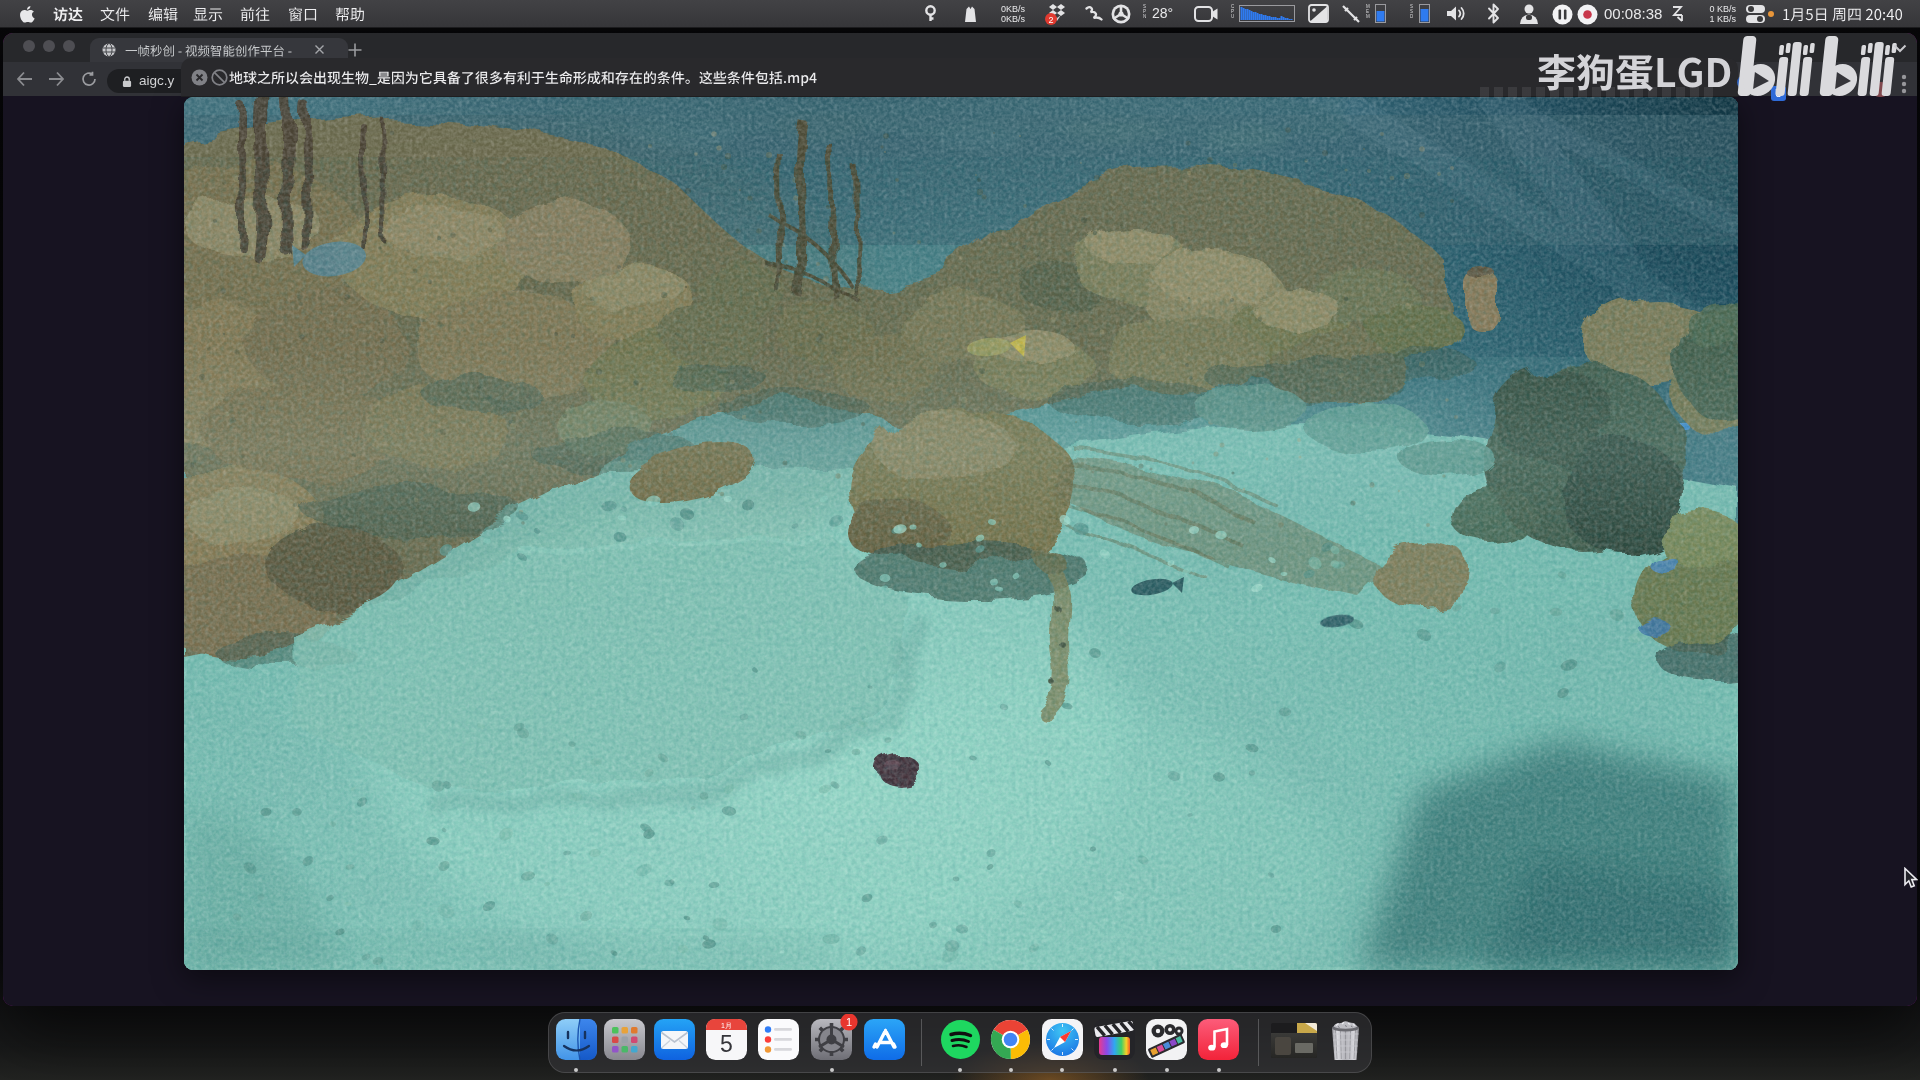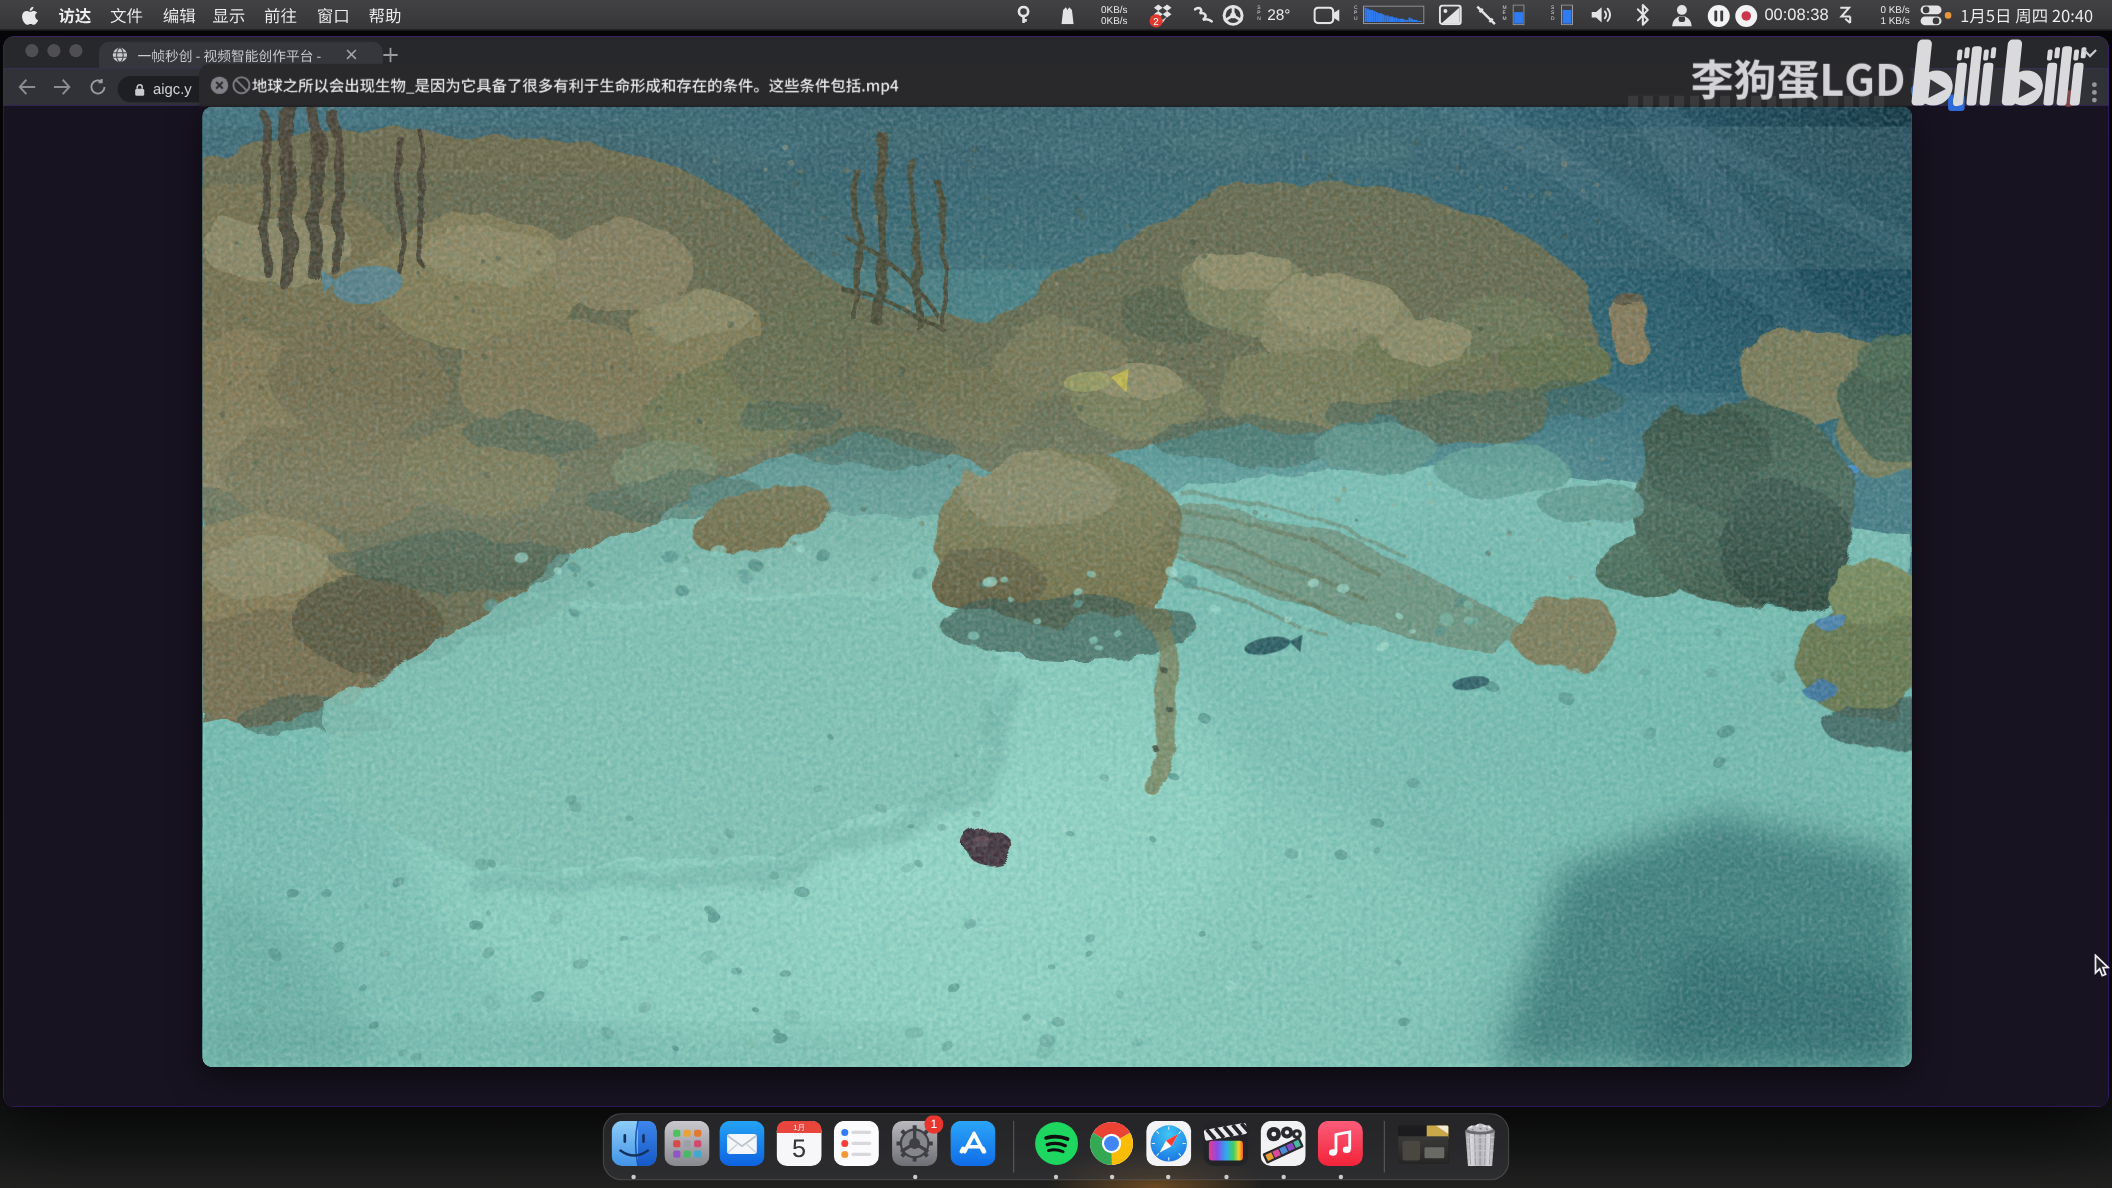--- a/index.html
+++ b/index.html
@@ -1,15 +1,15 @@
 <!DOCTYPE html>
 <html><head><meta charset="utf-8"><style>html,body{margin:0;padding:0;width:1920px;height:1080px;overflow:hidden;background:#000;}*{box-sizing:border-box;font-family:"Liberation Sans",sans-serif;}.abs{position:absolute;}</style></head><body>
 <div class="abs" style="left:0;top:0;width:1920px;height:1080px;background:linear-gradient(#070709 0%,#0b0b0e 88%,#191a1a 97%,#232422 100%)"></div>
 <div class="abs" style="left:950px;top:1040px;width:200px;height:40px;background:radial-gradient(ellipse at 50% 100%,rgba(190,120,40,.5),rgba(190,120,40,0) 70%)"></div>
-<div class="abs" style="left:3px;top:33px;width:1914px;height:973px;border-radius:10px;background:#6d28d9;box-shadow:0 25px 70px rgba(0,0,0,.65);overflow:hidden">
+<div class="abs" style="left:3px;top:33px;width:1914px;height:973px;border-radius:10px;background:#701a75;box-shadow:0 25px 70px rgba(0,0,0,.65);overflow:hidden">
     <div class="abs" style="left:0;top:0;width:1914px;height:29px;background:#27282b"></div>
     <div class="abs" style="left:0;top:29px;width:1914px;height:34px;background:#313237"></div>
     <div class="abs" style="left:20px;top:7px;width:12px;height:12px;border-radius:6px;background:#4e4e53"></div>
     <div class="abs" style="left:40px;top:7px;width:12px;height:12px;border-radius:6px;background:#4e4e53"></div>
     <div class="abs" style="left:60px;top:7px;width:12px;height:12px;border-radius:6px;background:#4e4e53"></div>
     <div class="abs" style="left:87px;top:5px;width:258px;height:24px;background:#36373c;border-radius:9px 9px 0 0"></div>
     <svg class="abs" style="left:99px;top:10px" width="14" height="14" viewBox="0 0 14 14">
       <circle cx="7" cy="7" r="6.5" fill="#c8c9cc"></circle>
       <g stroke="#45464a" stroke-width="1" fill="none">
         <ellipse cx="7" cy="7" rx="3" ry="6.5"></ellipse>

